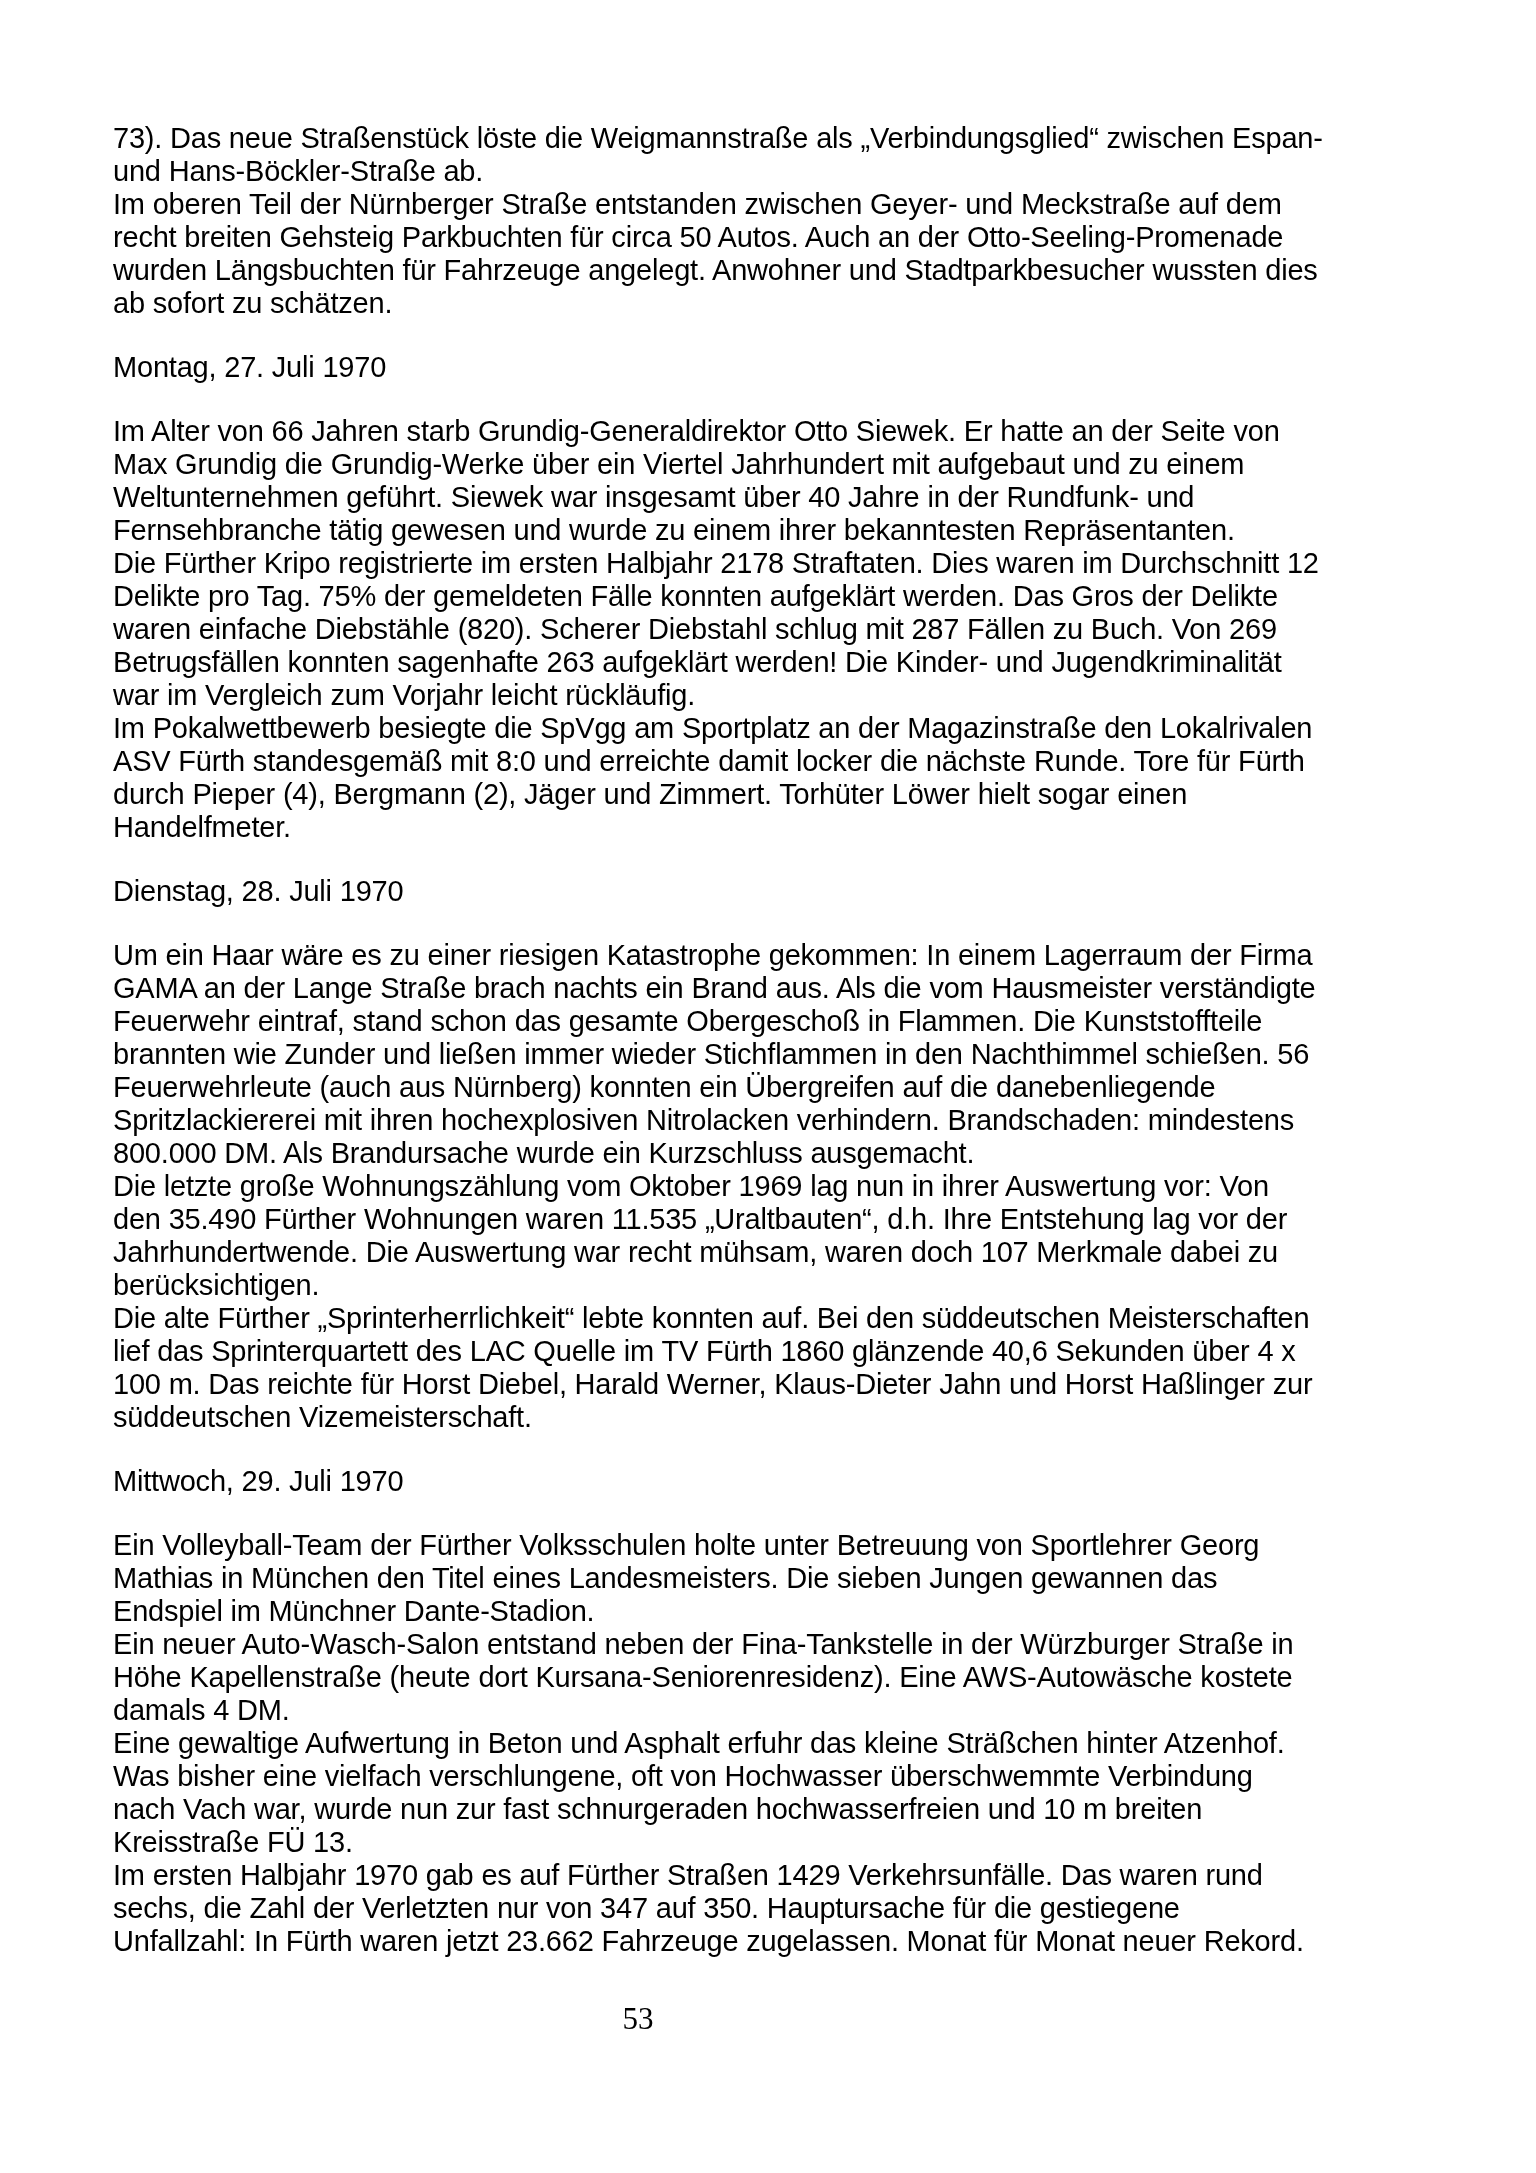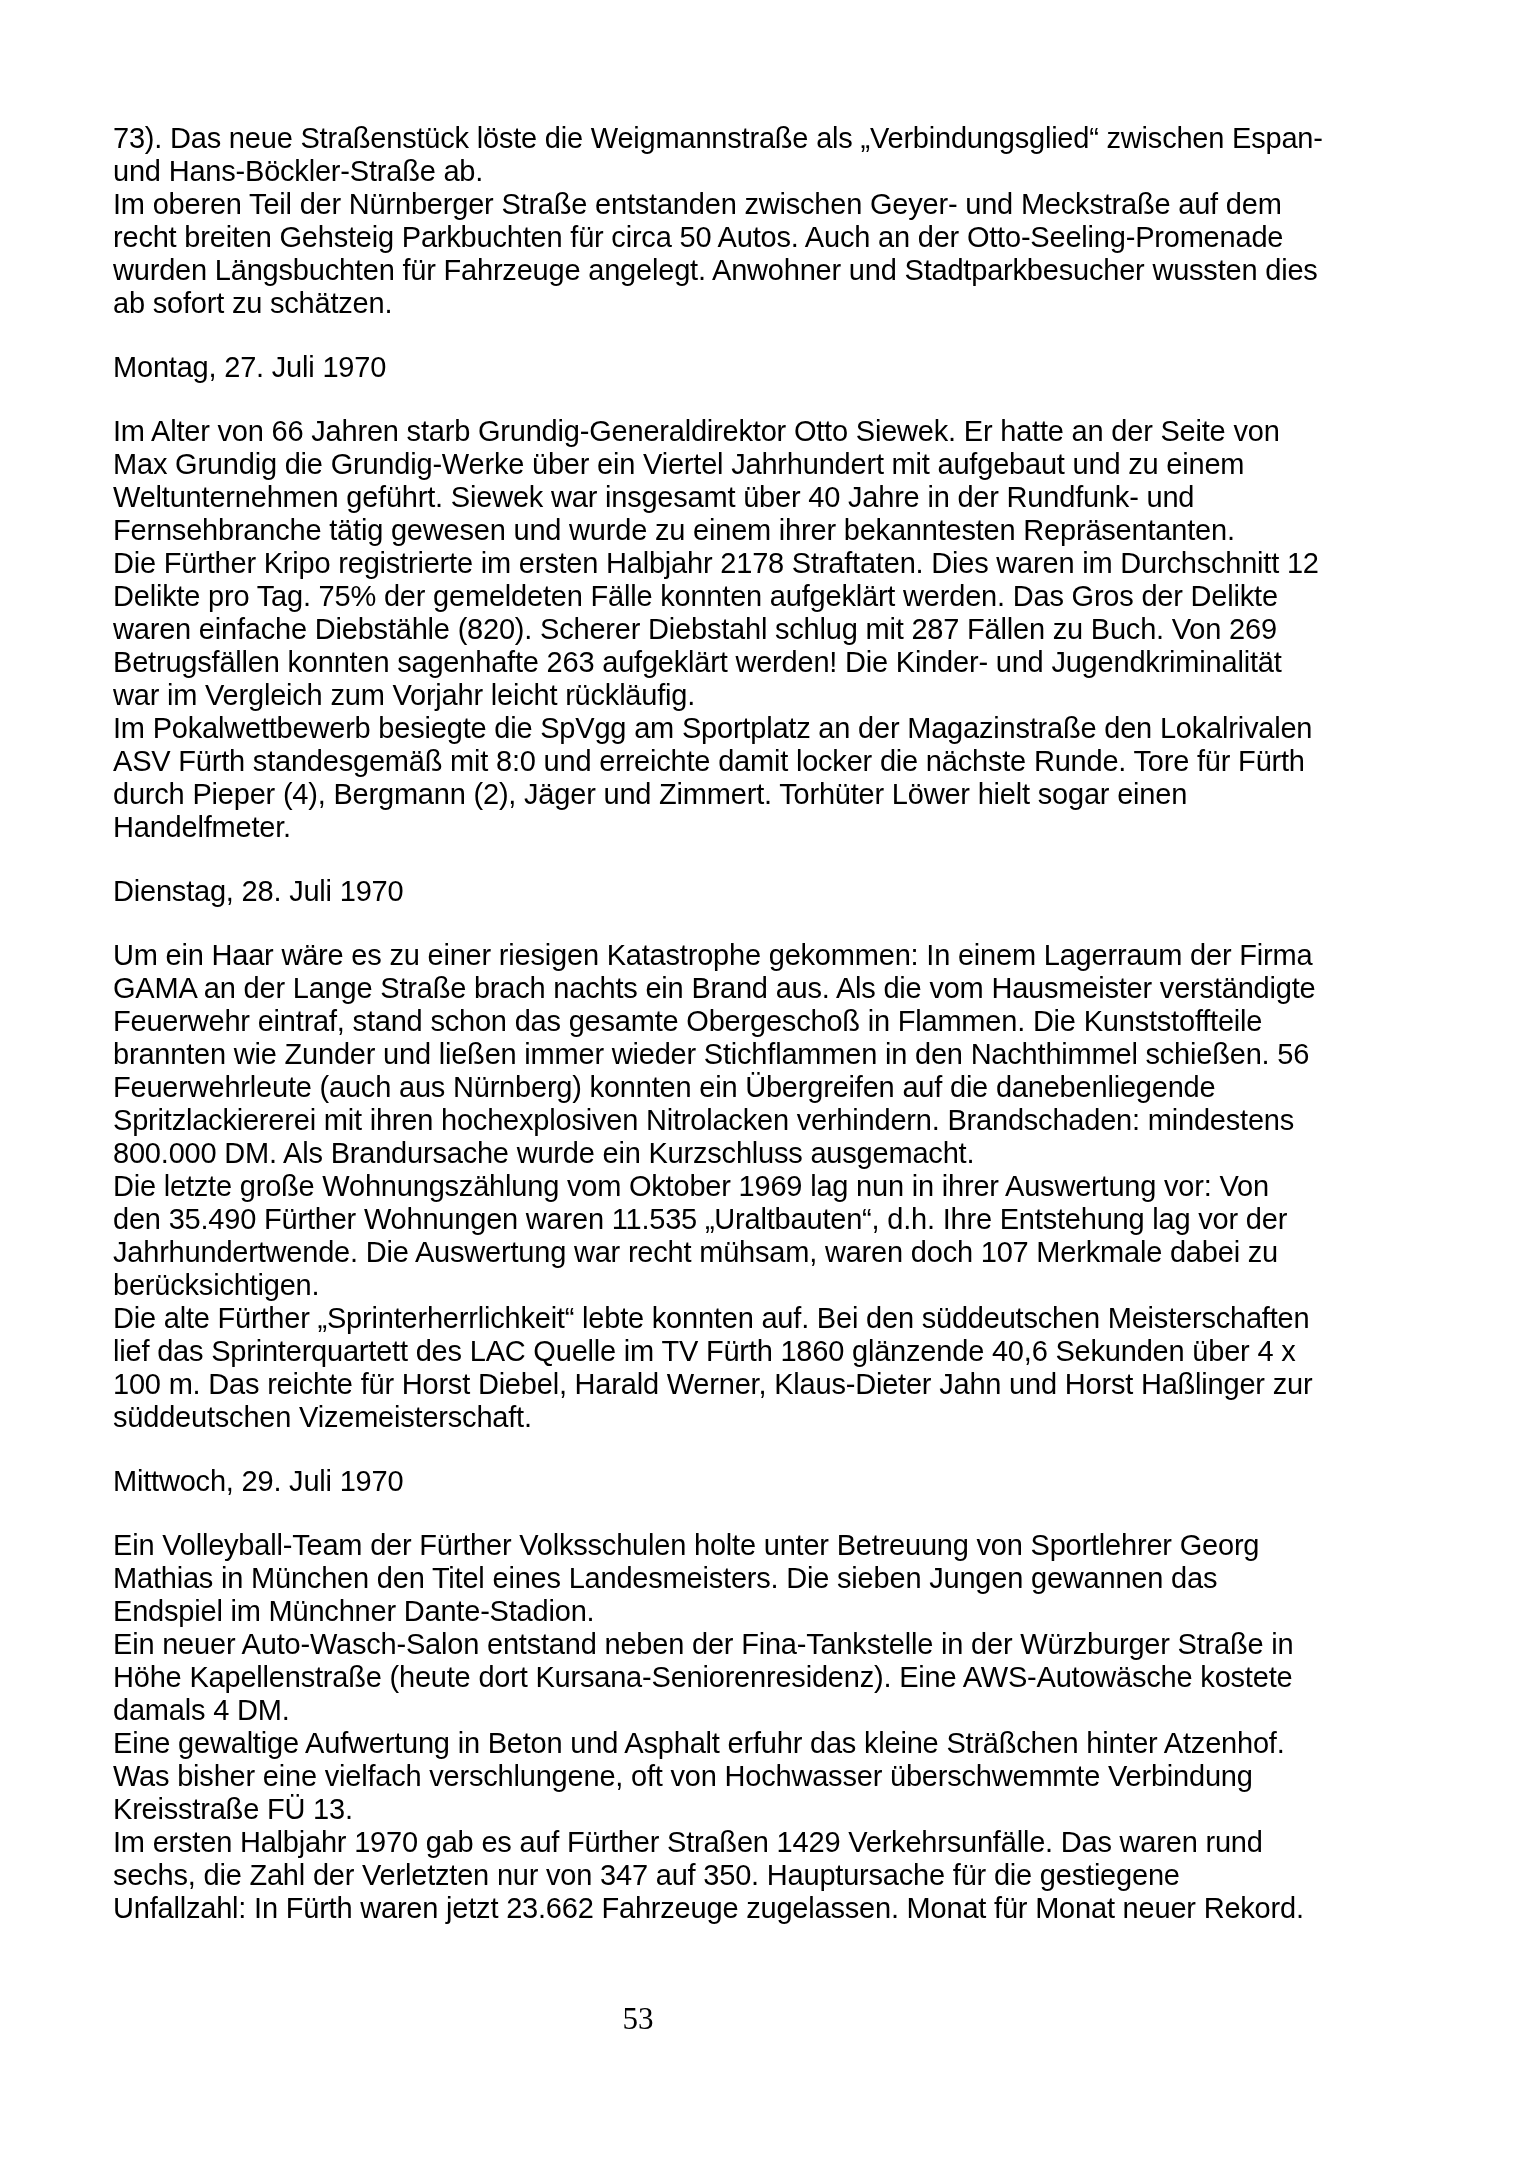--- a/index.html
+++ b/index.html
@@ -101,20 +101,21 @@
       <div class="heading">Mittwoch, 29. Juli 1970</div>
       <div class="para">
         <div class="line">Ein Volleyball-Team der Fürther Volksschulen holte unter Betreuung von Sportlehrer Georg</div>
         <div class="line">Mathias in München den Titel eines Landesmeisters. Die sieben Jungen gewannen das</div>
         <div class="line">Endspiel im Münchner Dante-Stadion.</div>
         <div class="line">Ein neuer Auto-Wasch-Salon entstand neben der Fina-Tankstelle in der Würzburger Straße in</div>
         <div class="line">Höhe Kapellenstraße (heute dort Kursana-Seniorenresidenz). Eine AWS-Autowäsche kostete</div>
         <div class="line">damals 4 DM.</div>
         <div class="line">Eine gewaltige Aufwertung in Beton und Asphalt erfuhr das kleine Sträßchen hinter Atzenhof.</div>
         <div class="line">Was bisher eine vielfach verschlungene, oft von Hochwasser überschwemmte Verbindung</div>
+        <div class="line">nach Vach war, wurde nun zur fast schnurgeraden hochwasserfreien und 10 m breiten</div>
         <div class="line">Kreisstraße FÜ 13.</div>
         <div class="line">Im ersten Halbjahr 1970 gab es auf Fürther Straßen 1429 Verkehrsunfälle. Das waren rund</div>
         <div class="line">sechs, die Zahl der Verletzten nur von 347 auf 350. Hauptursache für die gestiegene</div>
         <div class="line">Unfallzahl: In Fürth waren jetzt 23.662 Fahrzeuge zugelassen. Monat für Monat neuer Rekord.</div>
       </div>
     </div>
   <div class="page-number">53</div>
 </div>
 
 </body></html>

